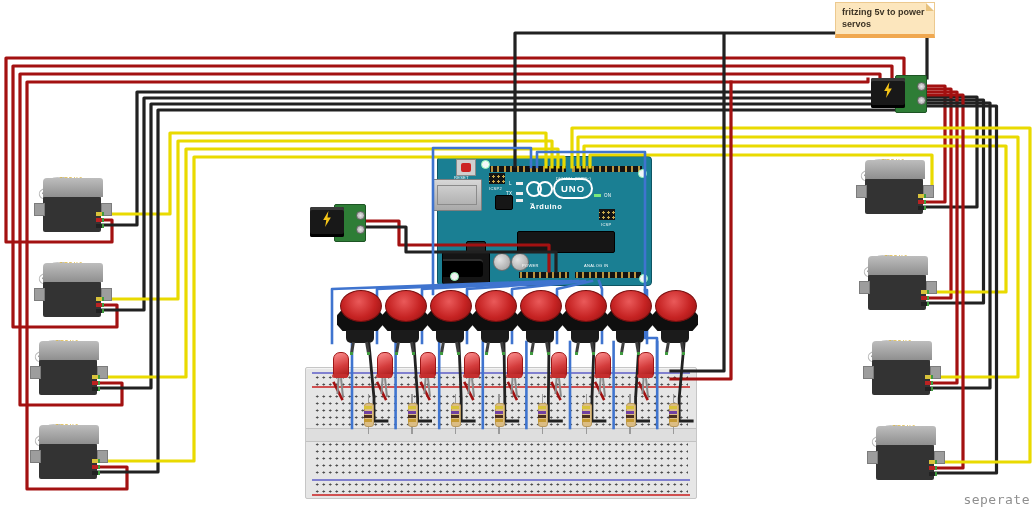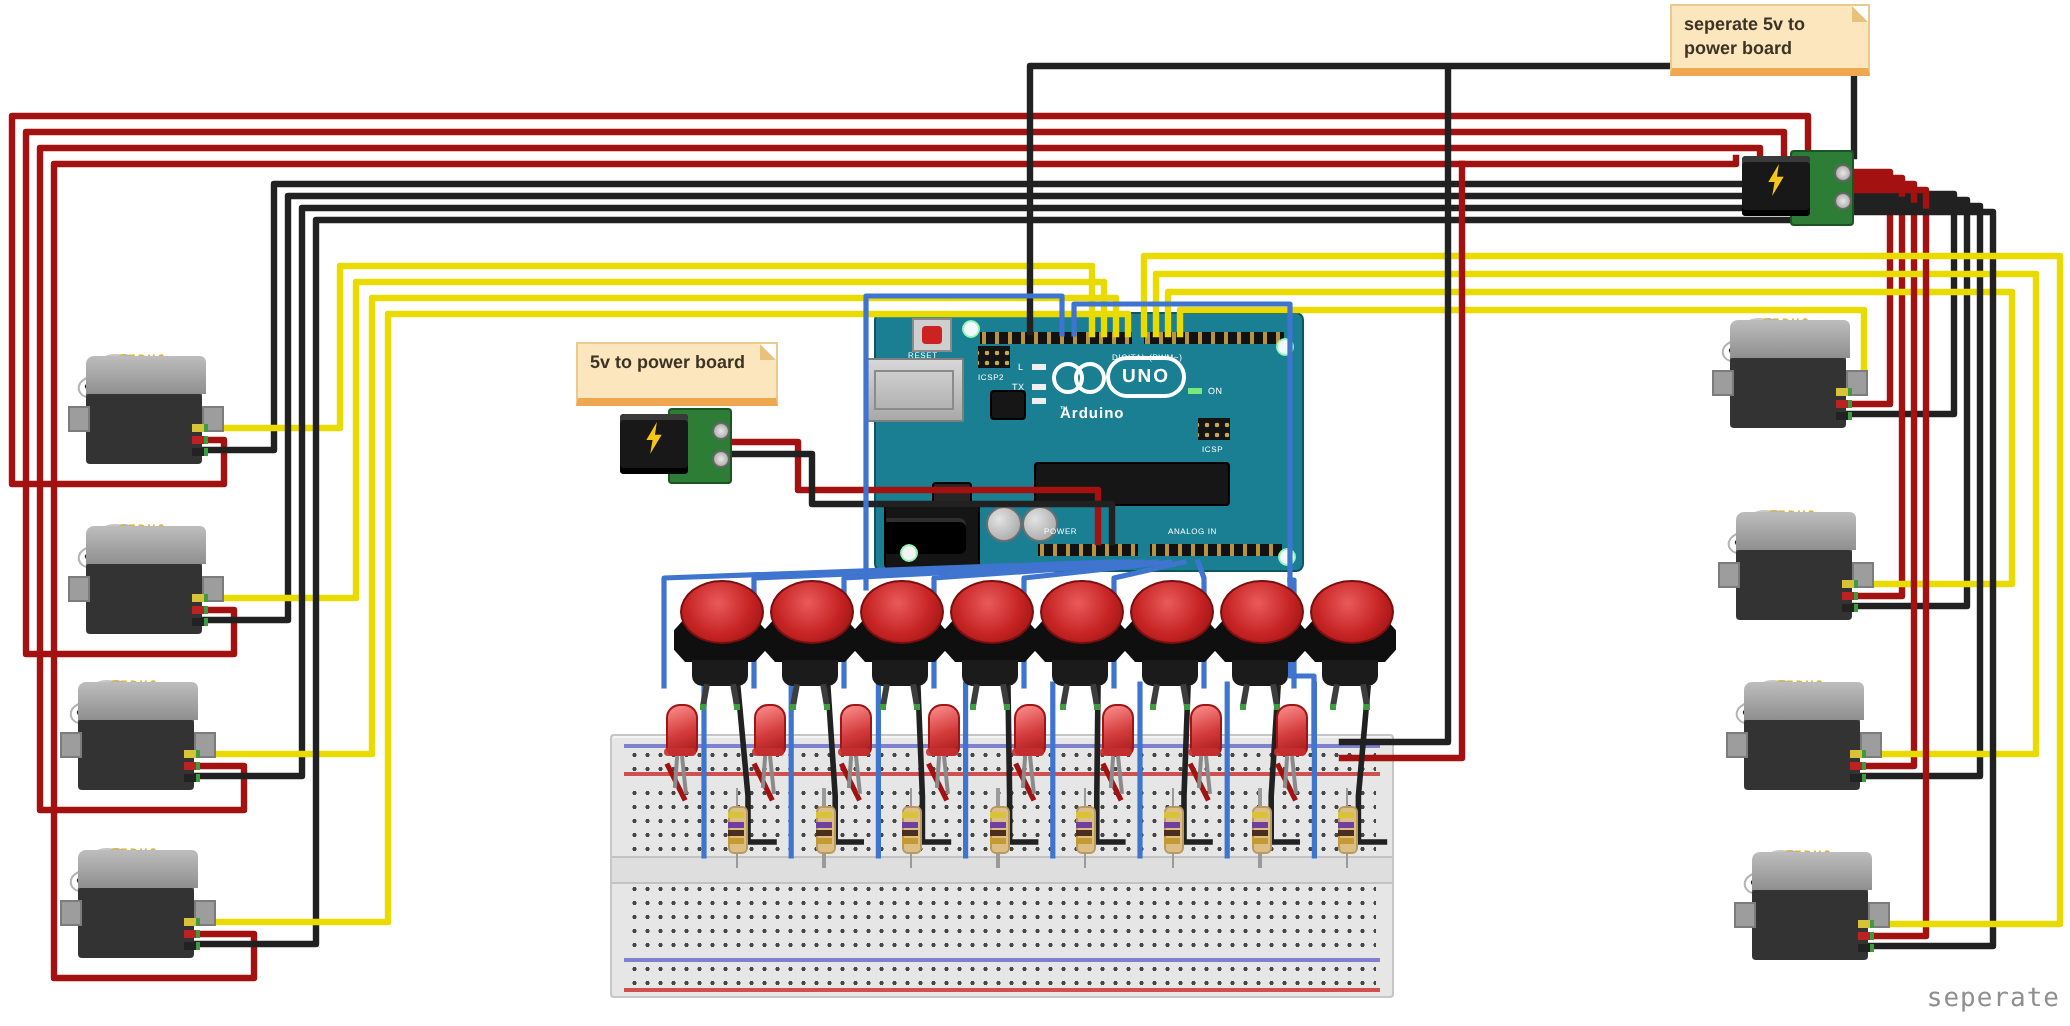--- a/index.html
+++ b/index.html
@@ -248,22 +248,21 @@
   <div class="pjack" style="left: 871px; top: 75px;">
     <div class="pj-pcb"></div>
     <div class="pj-screw" style="top:7px"></div>
     <div class="pj-screw" style="top:21px"></div>
     <div class="pj-pad" style="top:10px"></div>
     <div class="pj-pad" style="top:22px"></div>
     <div class="pj-barrel"></div>
     <div class="pj-bolt"></div>
   </div>
 
-  <div class="note" style="left: 288px; top: 171px; width: 101px; height: 32px;">5v to power board</div>
-  <div class="note" style="left: 835px; top: 2px; width: 100px; height: 36px;">seperate 5v to power board</div>
+  <div class="note" style="left: 835px; top: 2px; width: 100px; height: 36px;">fritzing 5v to power servos</div>
 
   <div class="watermark">seperate</div>
 <div class="servo" style="left:33px;top:170px">
       <div class="sv-horn">
         <i></i>
       </div>
       <div class="sv-hub"></div>
       <div class="sv-body"></div>
       <div class="sv-tab" style="left:1px;"></div>
       <div class="sv-tab" style="left:68px;"></div>

